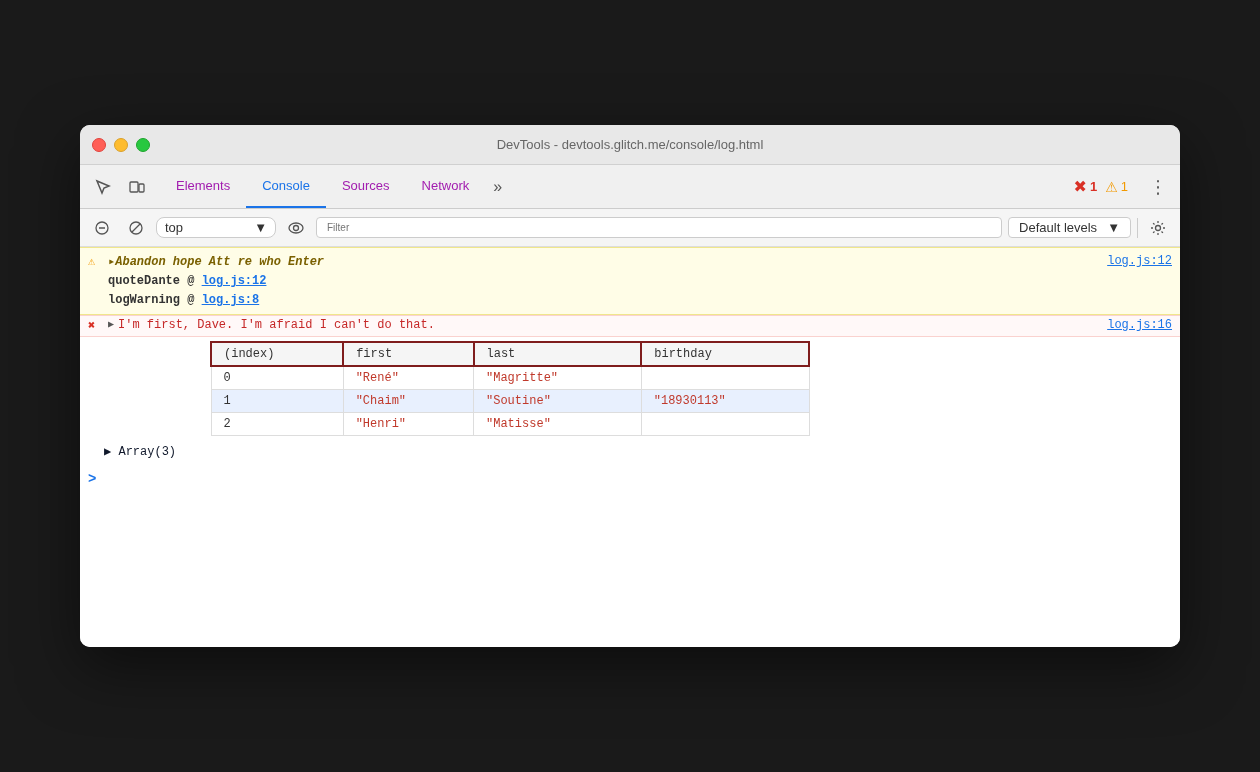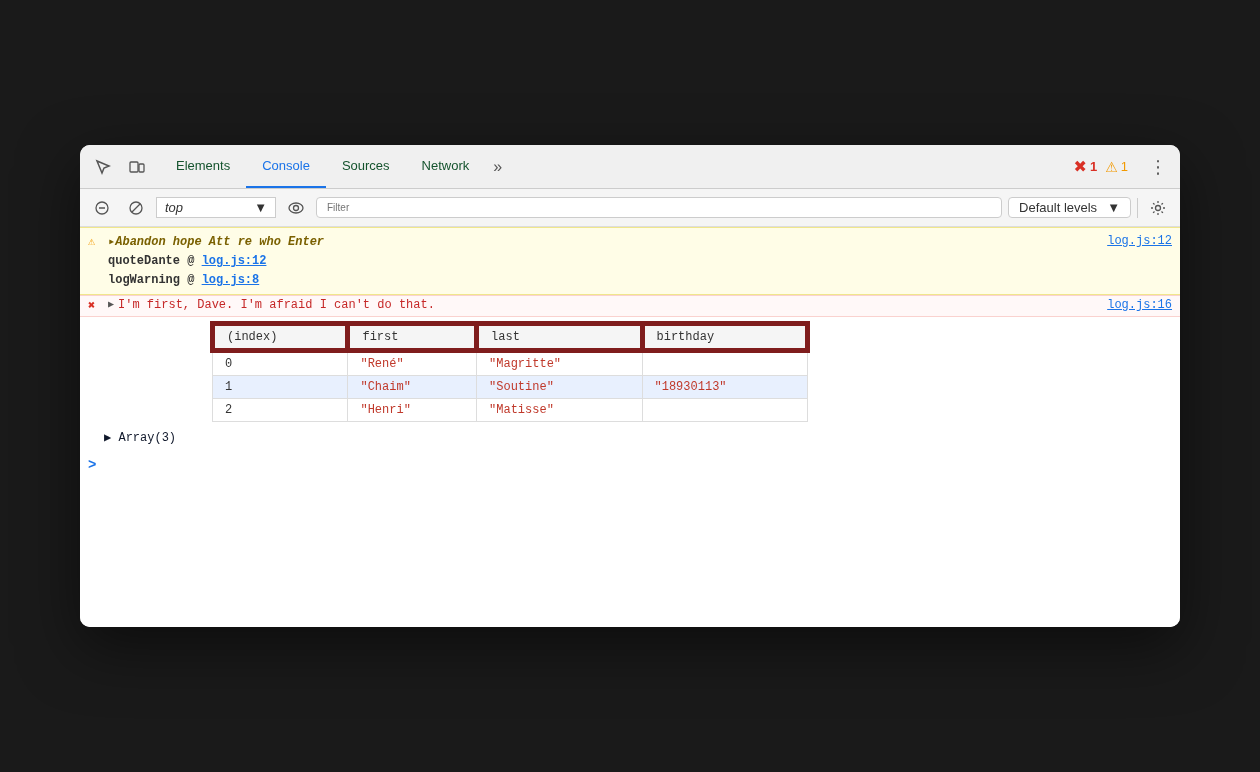--- a/index.html
+++ b/index.html
@@ -76,21 +76,21 @@
       align-items: center;
       flex: 1;
       height: 100%;
     }
     .tab {
       padding: 0 16px;
       height: 100%;
       display: flex;
       align-items: center;
       font-size: 13px;
-      color: #14532d;
+      color: #a21caf;
       cursor: pointer;
       border-bottom: 2px solid transparent;
       white-space: nowrap;
     }
     .tab.active {
       color: #1a73e8;
       border-bottom: 2px solid #1a73e8;
       font-weight: 500;
       align-items: center;
     }
@@ -151,28 +151,27 @@
       border-radius: 4px;
       cursor: pointer;
       color: #555;
       font-size: 14px;
     }
     .context-select {
       display: flex;
       align-items: center;
       gap: 12px;
       border: 1px solid #ccc;
-      border-radius: 0;
+      border-radius: 8px;
       padding: 2px 8px;
       font-size: 13px;
       color: #333;
       cursor: pointer;
       background: white;
       min-width: 120px;
-      font-style: italic;
     }
     .filter-input {
       flex: 1;
       border: 1px solid #ccc;
       border-radius: 4px;
       padding: 4px 10px;
       font-size: 10px;
       color: #333;
       background: white;
     }
@@ -260,21 +259,21 @@
     }
     .console-table {
       width: auto;
       min-width: 600px;
       border-collapse: collapse;
       margin: 4px 8px 4px 130px;
       font-size: 12px;
     }
     .console-table th {
       background: #f5f5f5;
-      border: 5px solid #7f1d1d;
+      border: 2px solid #7f1d1d;
       padding: 4px 12px;
       text-align: left;
       font-weight: normal;
       color: #333;
       font-family: 'Menlo', 'Monaco', 'Courier New', monospace;
     }
     .console-table td {
       border: 1px solid #ddd;
       padding: 4px 12px;
       color: #333;
@@ -309,20 +308,28 @@
     .warning-text-struck {
       color: #7a6000;
       font-style: italic;
     }
   </style>
 </head>
 <body>
 
 <div class="window">
 
+  <div class="title-bar">
+    <div class="traffic-lights">
+      <div class="traffic-light tl-close"></div>
+      <div class="traffic-light tl-min"></div>
+      <div class="traffic-light tl-max"></div>
+    </div>
+    <div class="title-text">DevTools - devtools.glitch.me/console/log.html</div>
+  </div>
 
   <div class="devtools-tabs">
     <div class="tab-icons">
       <div class="tab-icon-btn">
         <svg width="16" height="16" viewBox="0 0 16 16" fill="none">
           <path d="M2 2L7 14L9 9L14 7L2 2Z" stroke="#555" stroke-width="1.5" fill="none"></path>
         </svg>
       </div>
       <div class="tab-icon-btn">
         <svg width="16" height="16" viewBox="0 0 16 16" fill="none">

